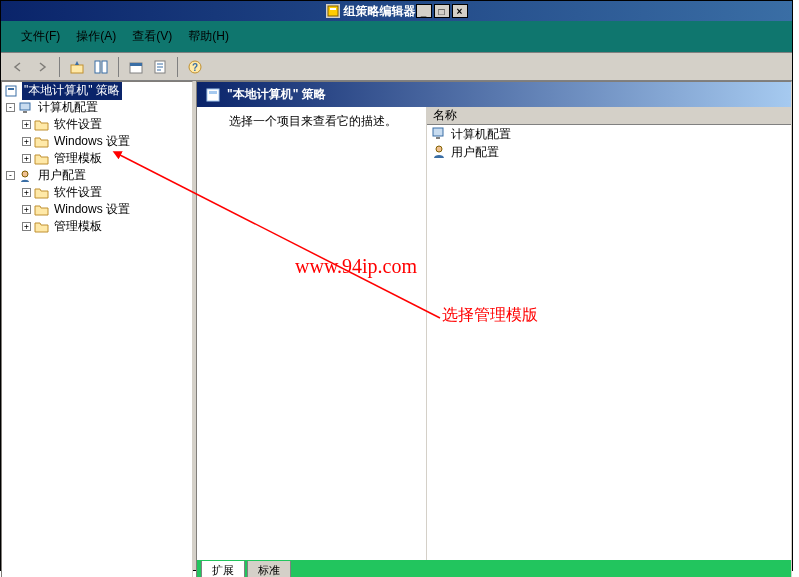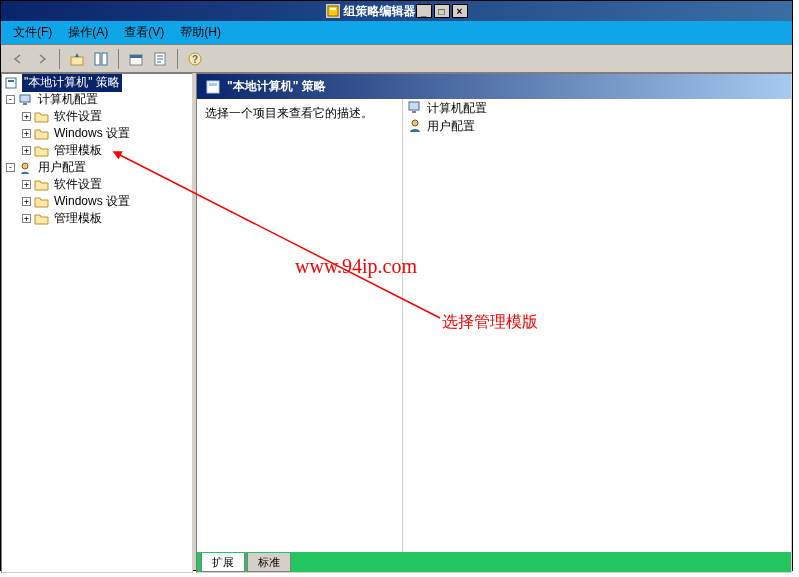--- a/index.html
+++ b/index.html
@@ -4,37 +4,37 @@
 <style>
 * { box-sizing: border-box; margin: 0; padding: 0; }
 body { font-family: "SimSun", "宋体", sans-serif; font-size: 12px; background: #fff; width: 799px; height: 577px; overflow: hidden; position: relative; }
 .window { width: 793px; height: 571px; border: 1px solid #000; background: #d4d0c8; position: relative; }
 .titlebar { background: linear-gradient(to right, #0a246a, #3a6ea5); height: 20px; display: flex; align-items: center; justify-content: center; padding: 0 2px; color: #fff; }
 .titlebar-left { display: flex; align-items: center; gap: 4px; }
 .titlebar-icon { width: 14px; height: 14px; background: #d4d0c8; display: inline-block; }
 .titlebar-text { font-weight: bold; font-size: 12px; }
 .win-buttons { display: flex; gap: 2px; }
 .win-btn { width: 16px; height: 14px; background: #d4d0c8; border: 1px solid #000; font-size: 10px; display: flex; align-items: center; justify-content: center; cursor: pointer; color: #000; font-family: Arial; font-weight: bold; }
-.menubar { background: #0ea5e9; height: 24px; display: flex; align-items: center; padding: 0 4px; border-bottom: 1px solid #808080; }
+.menubar { background: #0f766e; height: 32px; display: flex; align-items: center; padding: 0 12px; border-bottom: 1px solid #808080; }
 .menu-item { padding: 2px 8px; cursor: pointer; }
 .toolbar { background: #d4d0c8; height: 28px; display: flex; align-items: center; padding: 0 6px; gap: 2px; border-bottom: 1px solid #808080; }
 .tool-btn { width: 22px; height: 22px; border: 1px solid transparent; display: flex; align-items: center; justify-content: center; cursor: pointer; }
 .tool-btn.disabled { opacity: 0.4; cursor: default; }
 .tool-sep { width: 1px; height: 20px; background: #808080; margin: 0 4px; }
 .content { display: flex; height: 500px; }
 .tree-panel { width: 192px; border: 1px inset #d4d0c8; background: #fff; overflow: auto; }
 .tree-item { display: flex; align-items: center; height: 17px; cursor: pointer; white-space: nowrap; }
 .tree-toggle { width: 9px; height: 9px; border: 1px solid #808080; background: #fff; display: flex; align-items: center; justify-content: center; font-size: 8px; line-height: 1; margin-right: 3px; cursor: pointer; font-family: monospace; }
 .tree-icon { width: 16px; height: 14px; margin-right: 2px; display: inline-flex; align-items: center; justify-content: center; }
 .tree-label { padding: 1px 2px; }
 .tree-item.selected .tree-label { background: #0a246a; color: #fff; }
 .right-panel { flex: 1; display: flex; flex-direction: column; border: 1px inset #d4d0c8; background: #fff; margin-left: 3px; }
 .right-header { background: linear-gradient(to right, #0a246a, #a6caf0); color: #fff; padding: 4px 8px; font-weight: bold; display: flex; align-items: center; gap: 6px; }
 .right-body { display: flex; flex: 1; }
-.desc-panel { width: 205px; padding: 6px 8px; }
+.desc-panel { width: 205px; padding: 6px 8px; margin-left: 24px; }
 .list-panel { flex: 1; border-left: 1px solid #d4d0c8; }
 .list-header { background: #d4d0c8; border-bottom: 1px solid #808080; padding: 2px 6px; height: 18px; display: flex; align-items: center; }
 .list-row { display: flex; align-items: center; padding: 1px 4px; height: 18px; cursor: pointer; }
 .list-icon { width: 16px; height: 16px; margin-right: 4px; display: inline-flex; align-items: center; justify-content: center; }
 .tabs { display: flex; background: #22c55e; height: 20px; align-items: flex-end; padding-left: 4px; }
 .tab { padding: 2px 10px 1px; border: 1px solid #808080; border-top: none; background: #d4d0c8; font-size: 11px; cursor: pointer; margin-right: 2px; }
 .tab.active { background: #fff; }
 .watermark { position: absolute; color: #ff0000; font-family: "Times New Roman", serif; font-size: 20px; pointer-events: none; }
 .annotation { position: absolute; color: #ff0000; font-size: 16px; pointer-events: none; }
 .arrow-svg { position: absolute; pointer-events: none; }
@@ -209,20 +209,23 @@
               <rect x="4" y="4" width="8" height="3" fill="#a6caf0"></rect>
             </svg>
           </span>
         <span>"本地计算机" 策略</span>
       </div>
       <div class="right-body">
         <div class="desc-panel">
           <div>选择一个项目来查看它的描述。</div>
         </div>
         <div class="list-panel">
+          <div class="list-header">
+            <span>名称</span>
+          </div>
           <div class="list-row">
             <span class="list-icon">
                 <svg width="16" height="16">
                   <rect x="2" y="2" width="10" height="8" fill="#c8dcf0" stroke="#3a6ea5"></rect>
                   <rect x="5" y="11" width="4" height="2" fill="#808080"></rect>
                 </svg>
               </span>
             <span>计算机配置</span>
           </div>
           <div class="list-row">
@@ -246,13 +249,13 @@
 
 <svg class="arrow-svg" style="left:0;top:0" width="799" height="577">
   <defs>
       <marker id="ah" markerWidth="10" markerHeight="10" refX="2" refY="3" orient="auto">
         <path d="M0,0 L6,3 L0,6 z" fill="#ff0000"></path>
       </marker>
     </defs>
   <line x1="440" y1="318" x2="118" y2="154" stroke="#ff0000" stroke-width="1.5" marker-end="url(#ah)"></line>
 </svg>
 <div class="watermark" style="left:295px;top:255px">www.94ip.com</div>
-<div class="annotation" style="left:442px;top:312px">选择管理模版</div>
+<div class="annotation" style="left:442px;top:305px">选择管理模版</div>
 
 </body></html>

